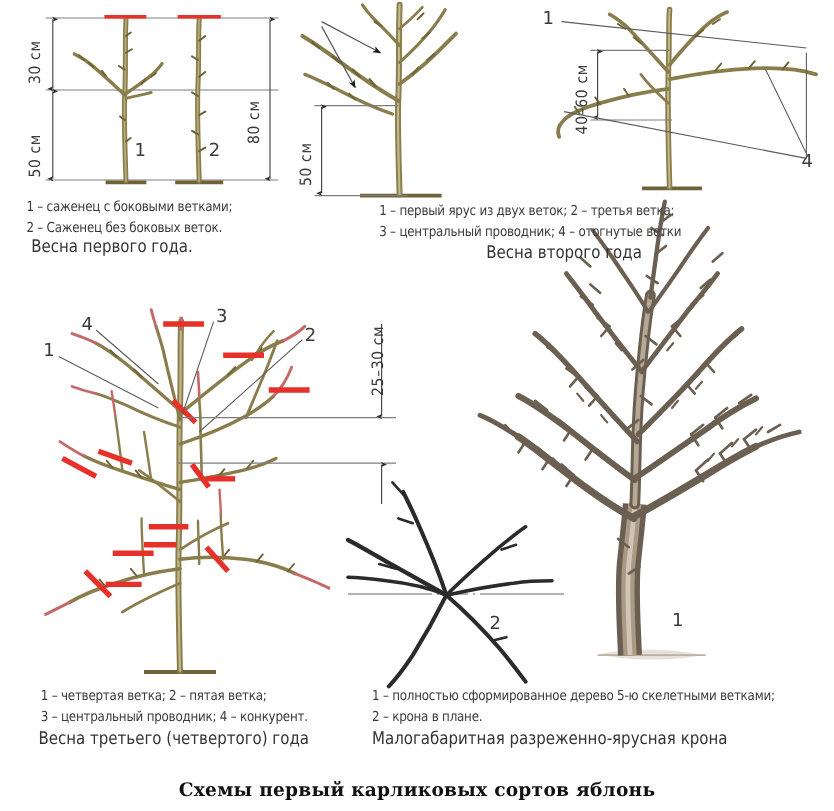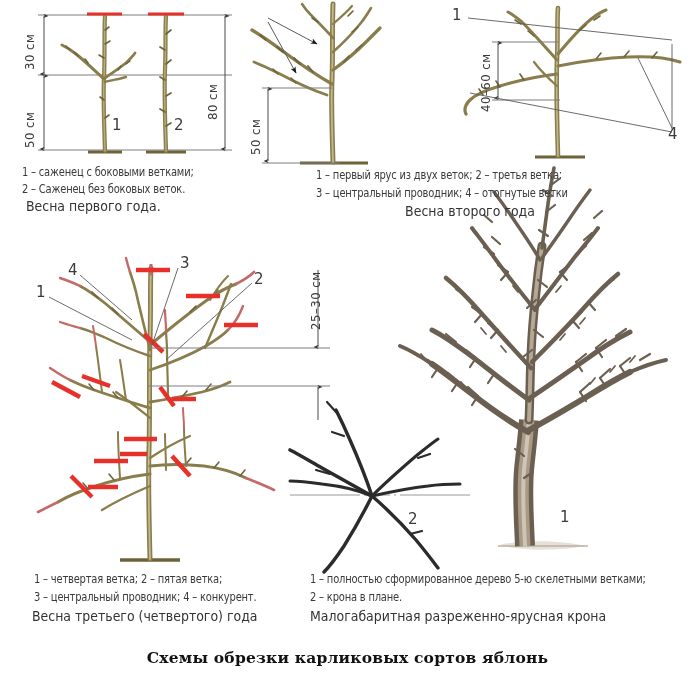--- a/index.html
+++ b/index.html
@@ -377,15 +377,15 @@
   <div class="cap" style="left:34px;top:590px;">3 – центральный проводник; 4 – конкурент.</div>
   <div class="cap big" style="left:32px;top:608px;">Весна третьего (четвертого) года</div>
 
   <div class="num" style="left:560px;top:510px;">1</div>
   <div class="num" style="left:408px;top:512px;">2</div>
 
   <div class="cap" style="left:310px;top:572px;">1 – полностью сформированное дерево 5-ю скелетными ветками;</div>
   <div class="cap" style="left:310px;top:590px;">2 – крона в плане.</div>
   <div class="cap big" style="left:310px;top:608px;">Малогабаритная разреженно-ярусная крона</div>
 
-  <div class="maintitle">Схемы обрезки карликовых сортов яблонь</div>
+  <div class="maintitle">Схемы первый карликовых сортов яблонь</div>
 
 </div>
 
 </body></html>

